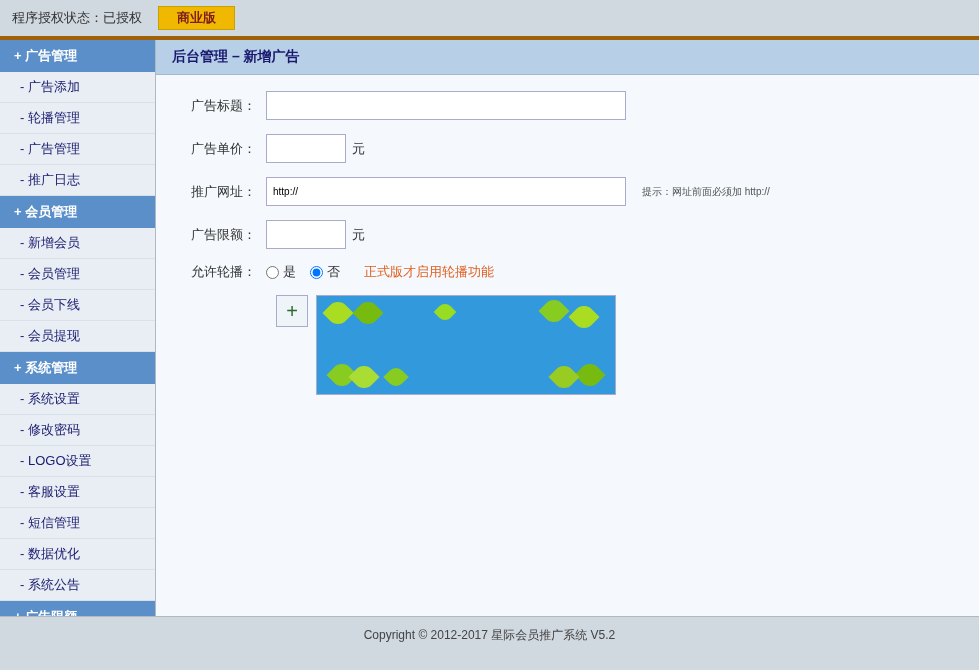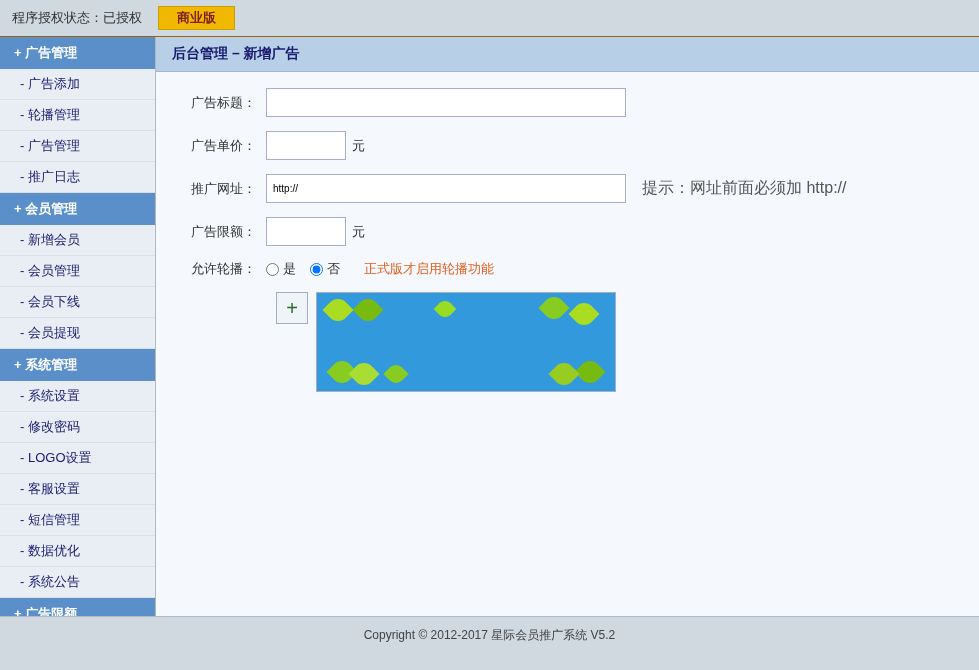--- a/index.html
+++ b/index.html
@@ -5,21 +5,21 @@
     * { margin: 0; padding: 0; box-sizing: border-box; }
     body { font-family: "Microsoft YaHei", SimHei, sans-serif; font-size: 13px; background: #d0d8e0; width: 979px; min-height: 670px; }
 
     
     .top-bar {
       background: #d0d8e0;
       padding: 6px 12px;
       display: flex;
       align-items: center;
       gap: 16px;
-      border-bottom: 1px solid #a16207;
+      border-bottom: 4px solid #a16207;
     }
     .top-bar-status { color: #333; font-size: 13px; }
     .top-bar-badge {
       background: #f0b800;
       border: 1px solid #c8a000;
       color: #7f1d1d;
       padding: 2px 18px;
       font-size: 13px;
       font-weight: bold;
     }
@@ -89,21 +89,21 @@
     .form-input {
       border: 1px solid #aac;
       padding: 8px 6px;
       font-size: 10px;
       font-family: inherit;
       background: #fff;
     }
     .form-input-wide { width: 360px; }
     .form-input-small { width: 80px; }
     .form-unit { margin-left: 6px; color: #333; }
-    .form-hint { margin-left: 16px; color: #555; font-size: 16px; }
+    .form-hint { margin-left: 16px; color: #555; font-size: 10px; }
 
     
     .radio-group { display: flex; align-items: center; gap: 14px; }
     .radio-label { display: flex; align-items: center; gap: 4px; cursor: pointer; color: #333; }
     .radio-disabled-note { color: #e06020; font-size: 13px; margin-left: 10px; }
 
     
     .upload-area {
       display: flex;
       align-items: flex-start;

